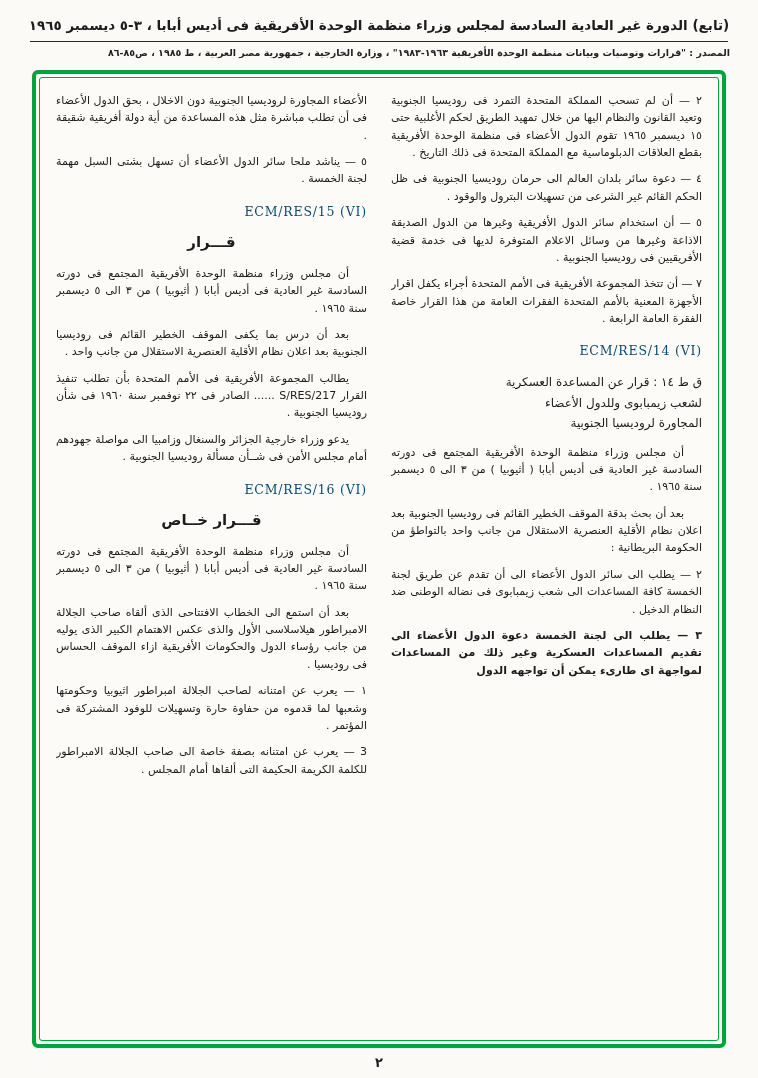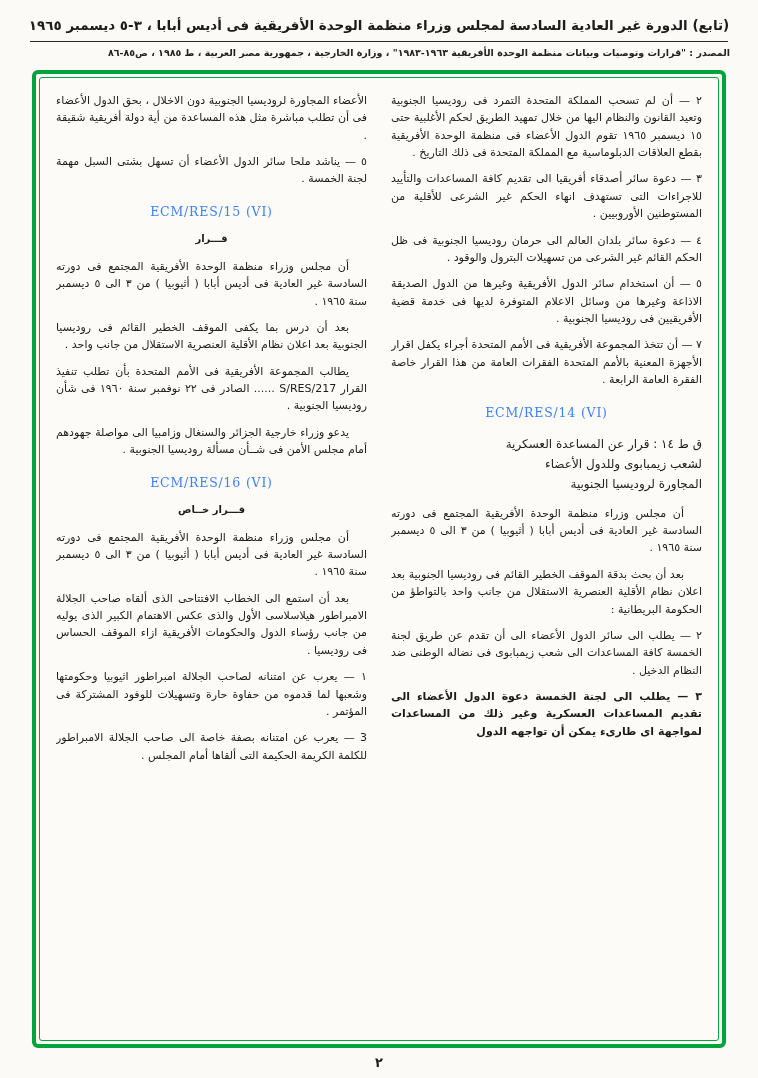--- a/index.html
+++ b/index.html
@@ -61,30 +61,30 @@
     line-height: 1.58;
     text-align: justify;
     margin: 0 0 9px;
   }
   .col p.indent { text-indent: 18px; }
   .col p.flush  { text-indent: 0; }
   .col p.bold   { font-weight: bold; }
 
   .code {
     direction: ltr;
-    text-align: center;
+    text-align: right;
     font-family: "DejaVu Serif", serif;
     font-size: 12.5px;
     letter-spacing: 0.8px;
-    color: #3b82f6;
+    color: #0c4a6e;
     margin: 16px 0 14px;
   }
   .res-heading {
     text-align: center;
-    font-size: 10px;
+    font-size: 15px;
     font-weight: bold;
     margin: 2px 0 14px;
   }
   .res-title {
     text-align: right;
     font-size: 12px;
     font-weight: normal;
     line-height: 1.7;
     white-space: pre-line;
     margin: 0 0 10px;
@@ -109,21 +109,20 @@
     <hr class="header-rule">
     <div class="doc-source">المصدر : "قرارات وتوصيات وبيانات منظمة الوحدة الأفريقية ١٩٦٣-١٩٨٣" ، وزارة الخارجية ، جمهورية مصر العربية ، ط ١٩٨٥ ، ص٨٥-٨٦</div>
   </header>
 
   <div class="frame">
     <div class="frame-inner">
       <div class="columns">
 
         <div class="col">
           <p>٢ — أن لم تسحب المملكة المتحدة التمرد فى روديسيا الجنوبية وتعيد القانون والنظام اليها من خلال تمهيد الطريق لحكم الأغلبية حتى ١٥ ديسمبر ١٩٦٥ تقوم الدول الأعضاء فى منظمة الوحدة الأفريقية بقطع العلاقات الدبلوماسية مع المملكة المتحدة فى ذلك التاريخ .</p>
-          <p>٣ — دعوة سائر أصدقاء أفريقيا الى تقديم كافة المساعدات والتأييد للاجراءات التى تستهدف انهاء الحكم غير الشرعى للأقلية من المستوطنين الأوروبيين .</p>
           <p>٤ — دعوة سائر بلدان العالم الى حرمان روديسيا الجنوبية فى ظل الحكم القائم غير الشرعى من تسهيلات البترول والوقود .</p>
           <p>٥ — أن استخدام سائر الدول الأفريقية وغيرها من الدول الصديقة الاذاعة وغيرها من وسائل الاعلام المتوفرة لديها فى خدمة قضية الأفريقيين فى روديسيا الجنوبية .</p>
           <p>٧ — أن تتخذ المجموعة الأفريقية فى الأمم المتحدة أجراء يكفل اقرار الأجهزة المعنية بالأمم المتحدة الفقرات العامة من هذا القرار خاصة الفقرة العامة الرابعة .</p>
           <div class="code">ECM/RES/14 (VI)</div>
           <h2 class="res-title">ق ط ١٤ : قرار عن المساعدة العسكرية
 لشعب زيمبابوى وللدول الأعضاء
 المجاورة لروديسيا الجنوبية</h2>
           <p class="indent">أن مجلس وزراء منظمة الوحدة الأفريقية المجتمع فى دورته السادسة غير العادية فى أديس أبابا ( أثيوبيا ) من ٣ الى ٥ ديسمبر سنة ١٩٦٥ .</p>
           <p class="indent">بعد أن بحث بدقة الموقف الخطير القائم فى روديسيا الجنوبية بعد اعلان نظام الأقلية العنصرية الاستقلال من جانب واحد بالتواطؤ من الحكومة البريطانية :</p>
           <p>٢ — يطلب الى سائر الدول الأعضاء الى أن تقدم عن طريق لجنة الخمسة كافة المساعدات الى شعب زيمبابوى فى نضاله الوطنى ضد النظام الدخيل .</p>

